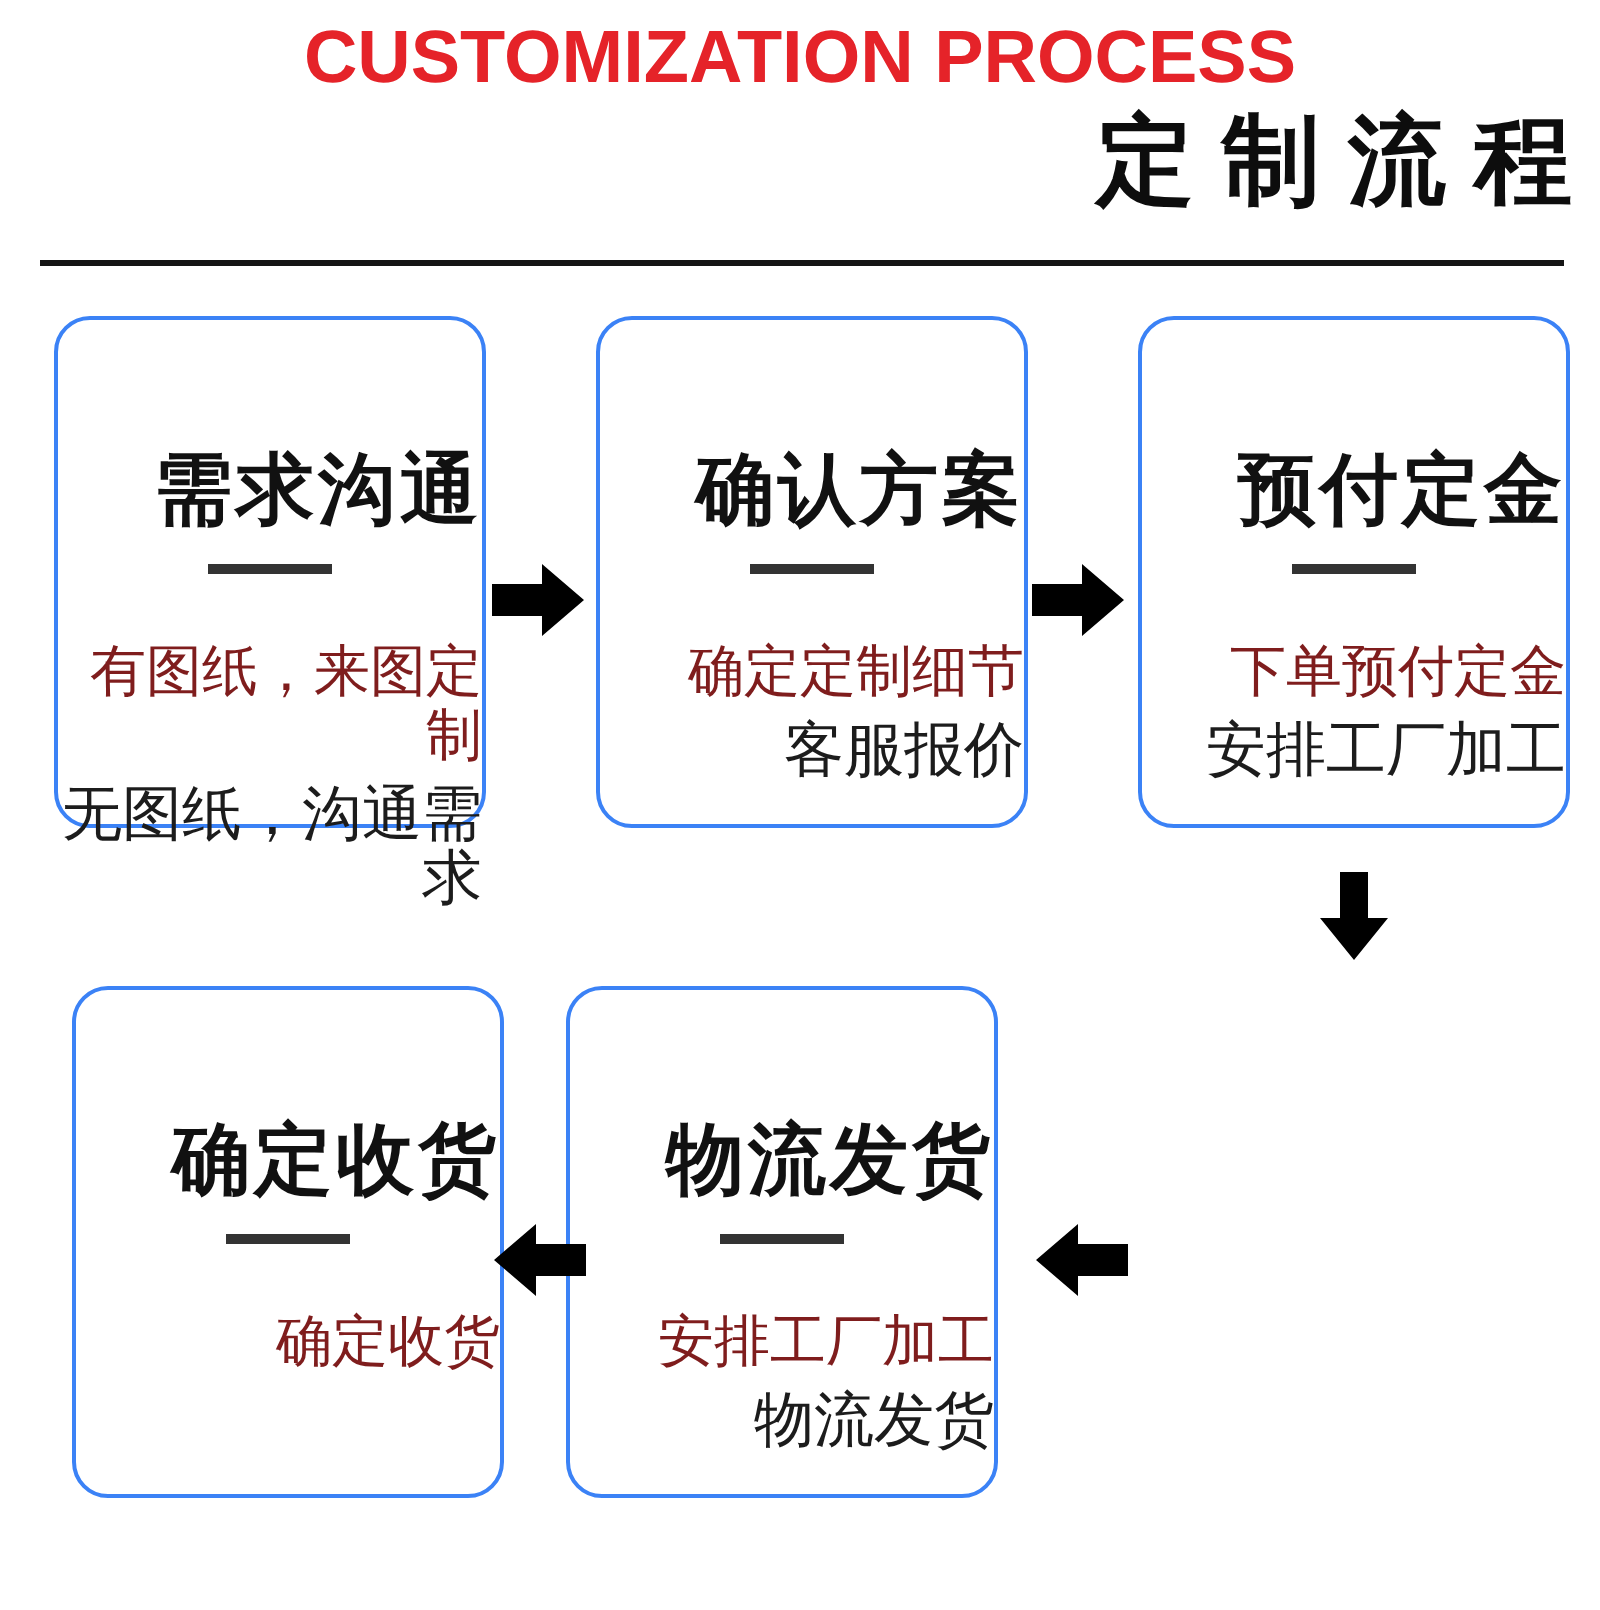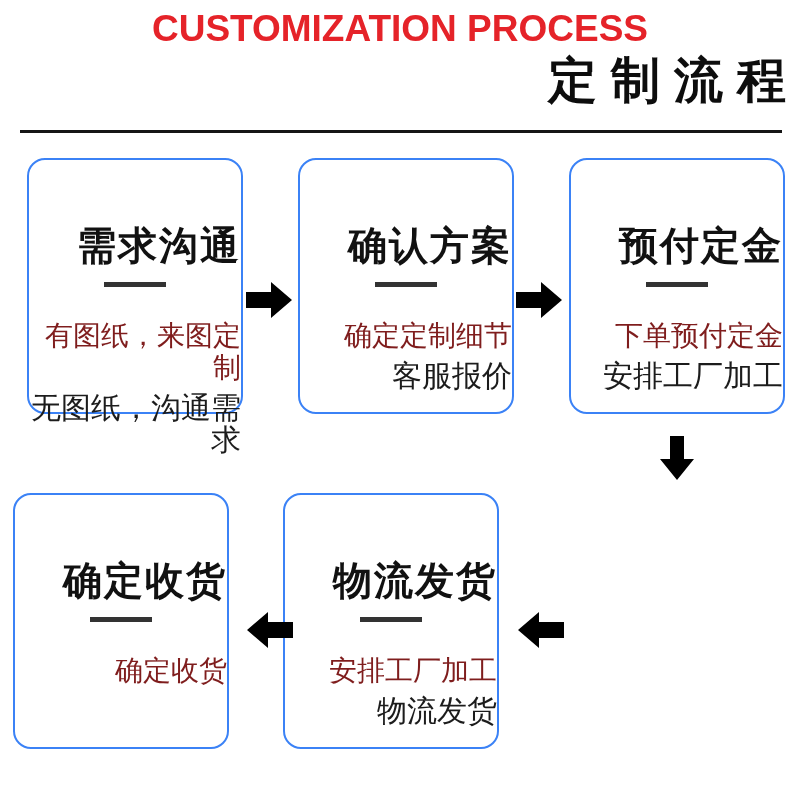--- a/index.html
+++ b/index.html
@@ -52,21 +52,21 @@
     background: #ffffff;
     border: 2px solid #3b82f6;
     border-radius: 18px;
     text-align: right;
   }
   .b0 { left: 27px;  top: 158px; }
   .b1 { left: 298px; top: 158px; }
   .b2 { left: 569px; top: 158px; }
   .b3 { left: 569px; top: 493px; }
   .b4 { left: 283px; top: 493px; }
-  .b5 { left: 13px;  top: 493px; }
+  .b5 { left: 36px;  top: 493px; }
 
   .step-title {
     margin-top: 64px;
     font-size: 39px;
     line-height: 44px;
     font-weight: bold;
     letter-spacing: 2px;
     color: #111111;
   }
   .step-underline {

